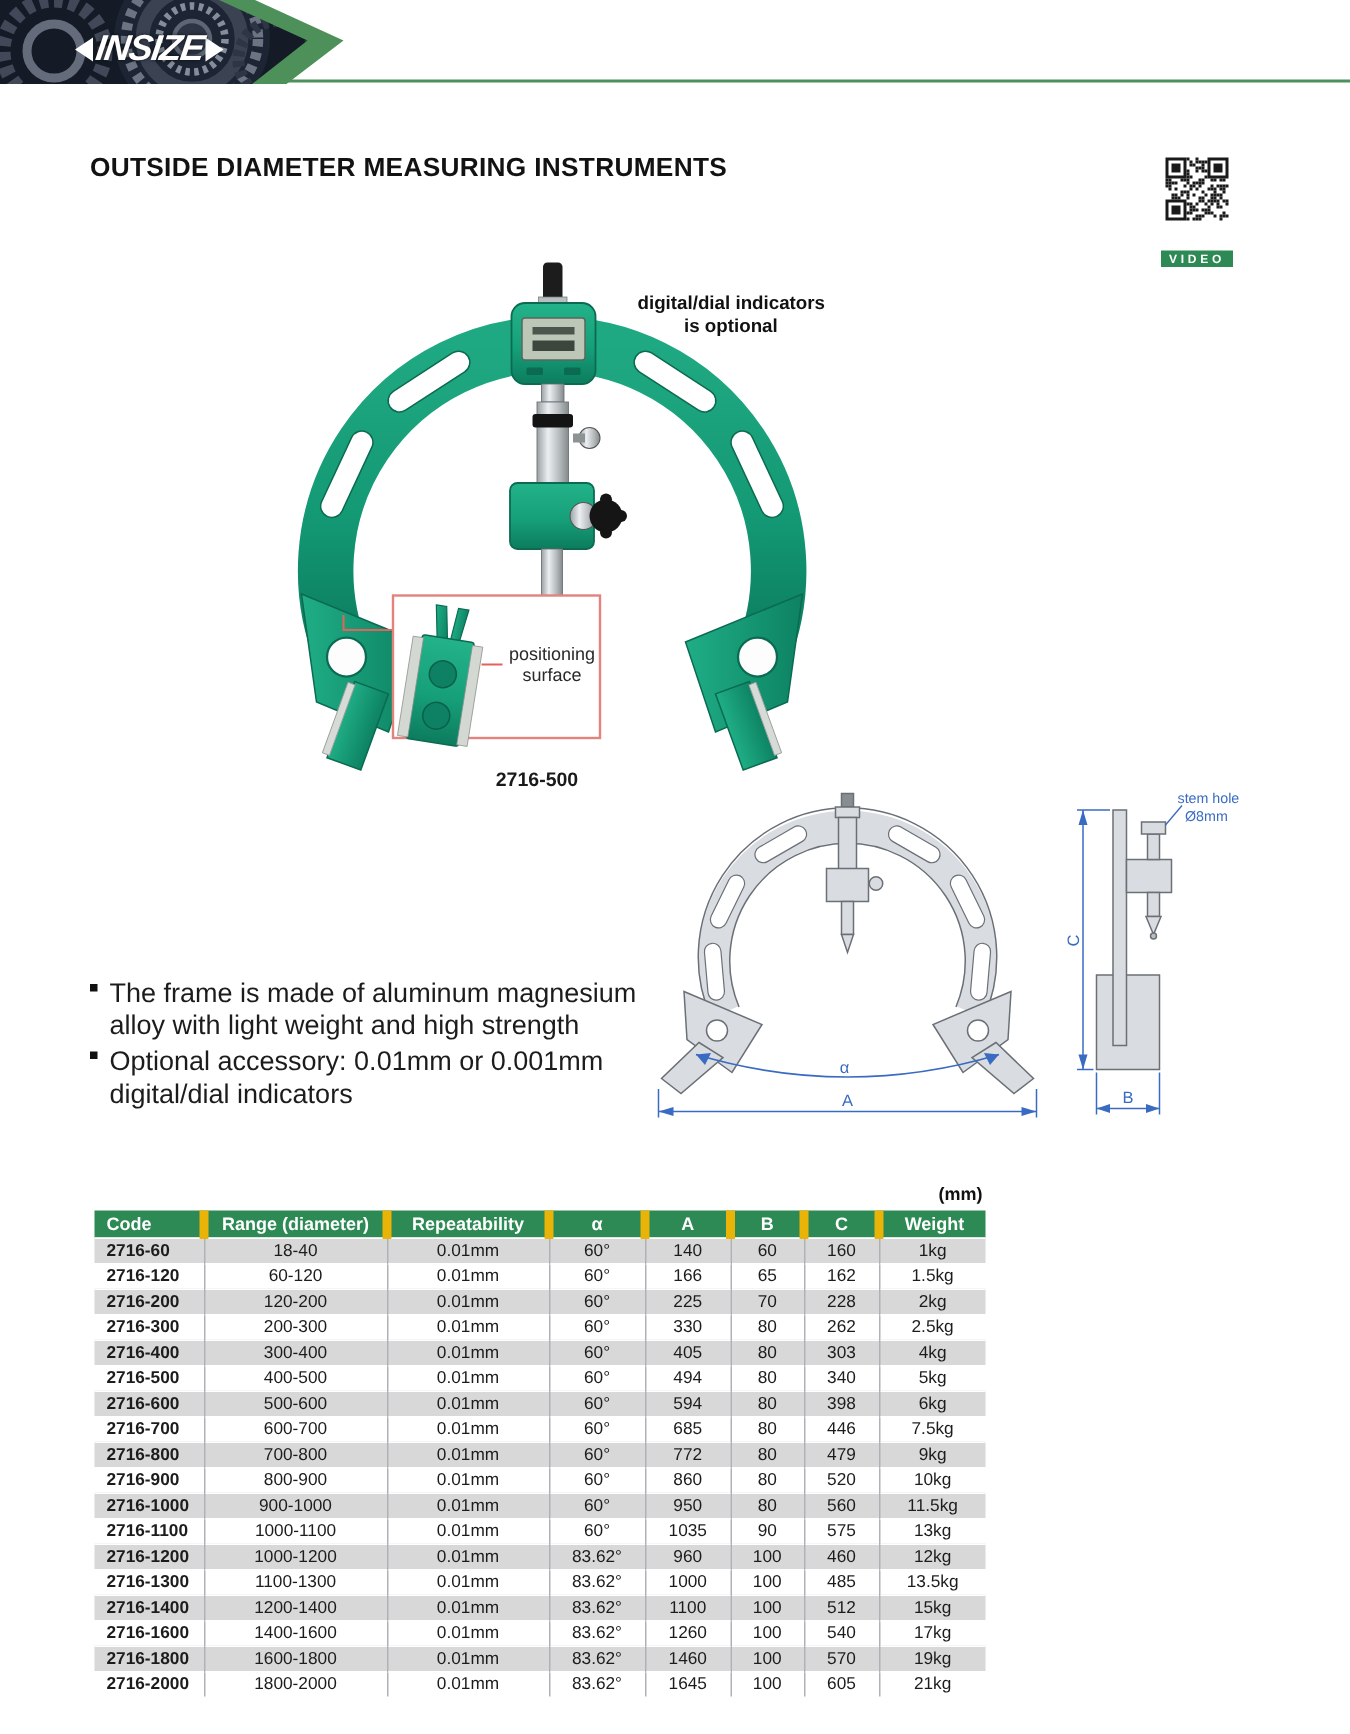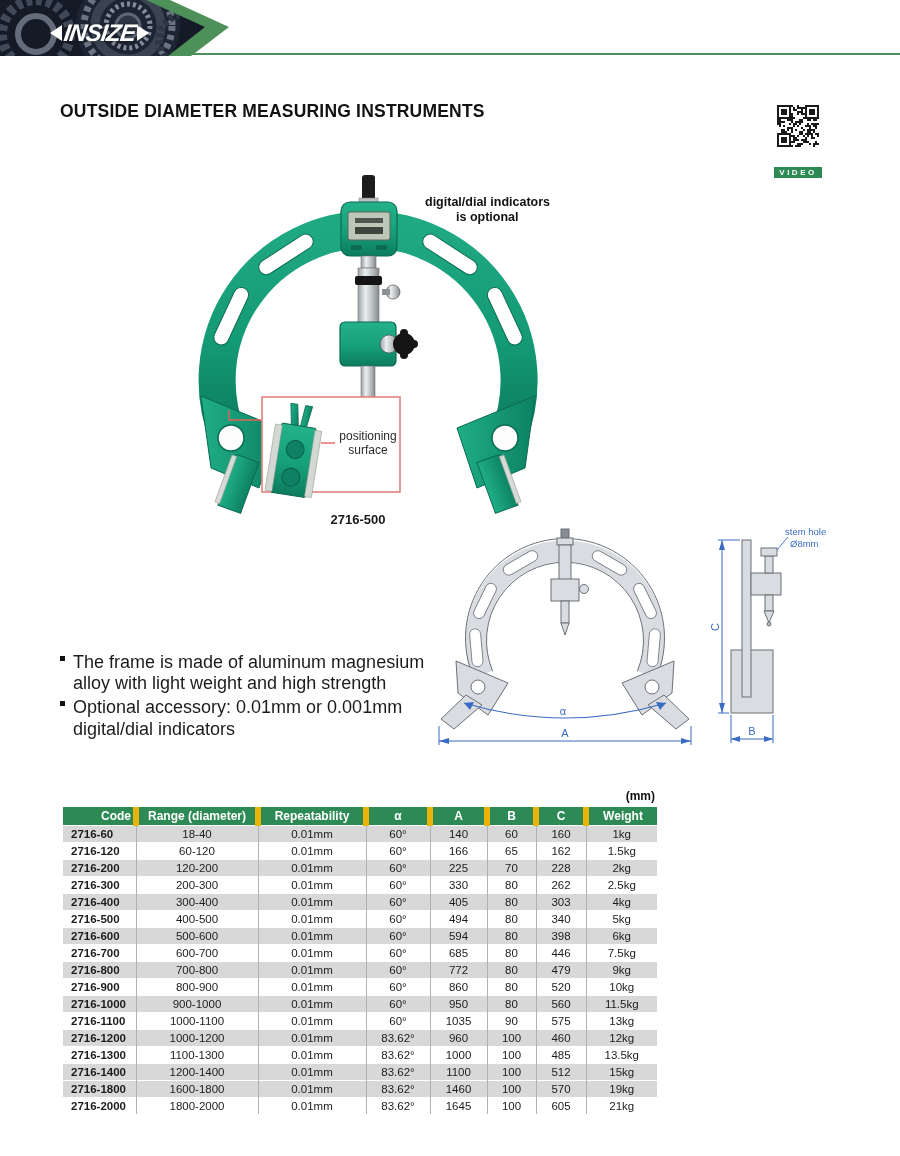--- a/index.html
+++ b/index.html
@@ -41,21 +41,21 @@
   .features { position:absolute; left:60px; top:652px; width:400px; }
   .feature { display:flex; gap:8px; font-size:18px; line-height:1.18; color:#1c1c1c; margin-bottom:3px; }
   .feature .sq { flex:0 0 auto; width:5px; height:5px; background:#111; margin-top:4px; }
 
   
   .unit-label { position:absolute; left:500px; top:789px; width:155px; text-align:right;
     font-size:12px; font-weight:bold; color:#111; }
   .spec-table { position:absolute; left:63px; top:807px; border-collapse:collapse; table-layout:fixed; }
   .spec-table th { color:#fff; font-size:12px; font-weight:bold; height:18px;
     text-align:center; border-left:6px solid #eab308; padding:0 2px; }
-  .spec-table th:first-child { border-left:none; text-align:right; padding-left:8px; }
+  .spec-table th:first-child { border-left:none; text-align:left; padding-left:8px; }
   .spec-table td { font-size:11.5px; color:#1c1c1c; height:17px; text-align:center;
     border-left:1px solid #aeb2b6; border-top:1.5px solid #fff; padding:0 2px; }
   .spec-table td:first-child { border-left:none; text-align:left; padding-left:8px; font-weight:bold; }
   .spec-table tr.odd  td { background:#d8d8d8; }
   .spec-table tr.even td { background:#ffffff; }
 </style>
 </head>
 <body>
 
 <div class="page">
@@ -607,20 +607,30 @@
         <tr class="odd">
           <td>2716-1400</td>
           <td>1200-1400</td>
           <td>0.01mm</td>
           <td>83.62°</td>
           <td>1100</td>
           <td>100</td>
           <td>512</td>
           <td>15kg</td>
         </tr>
+        <tr class="even">
+          <td>2716-1600</td>
+          <td>1400-1600</td>
+          <td>0.01mm</td>
+          <td>83.62°</td>
+          <td>1260</td>
+          <td>100</td>
+          <td>540</td>
+          <td>17kg</td>
+        </tr>
         <tr class="odd">
           <td>2716-1800</td>
           <td>1600-1800</td>
           <td>0.01mm</td>
           <td>83.62°</td>
           <td>1460</td>
           <td>100</td>
           <td>570</td>
           <td>19kg</td>
         </tr>

